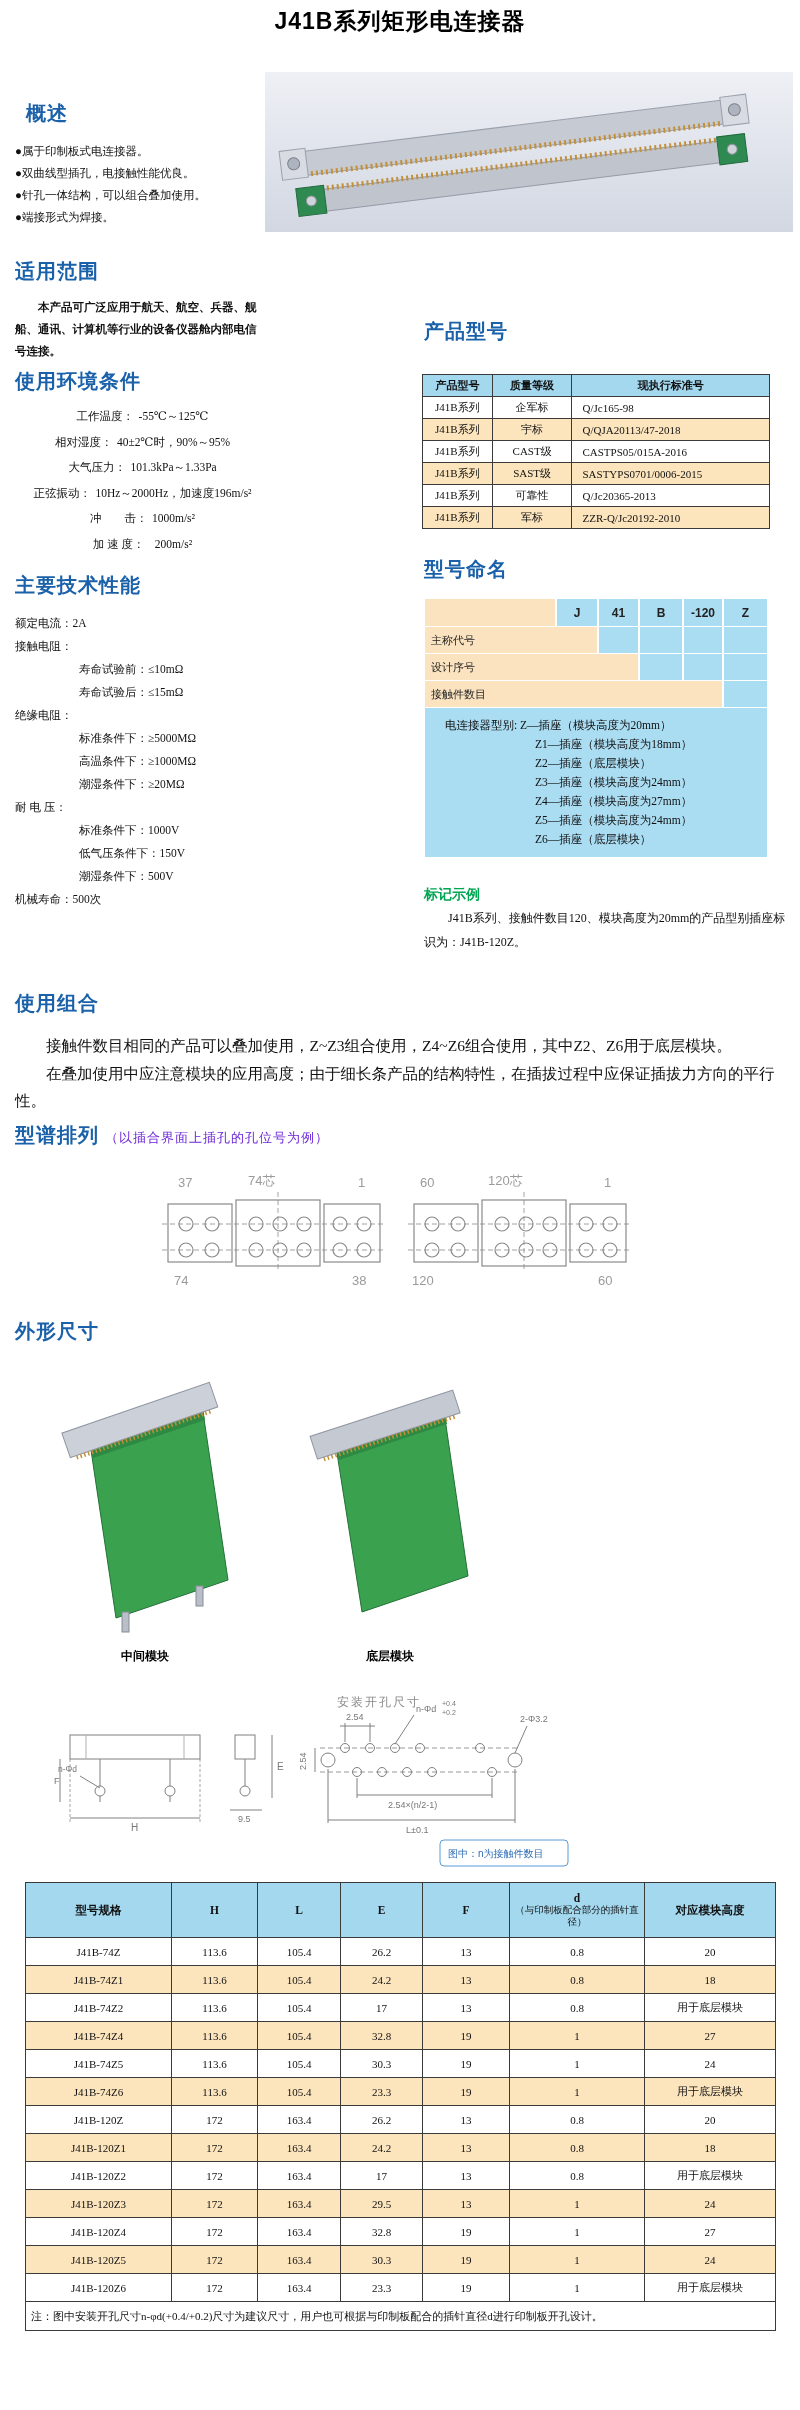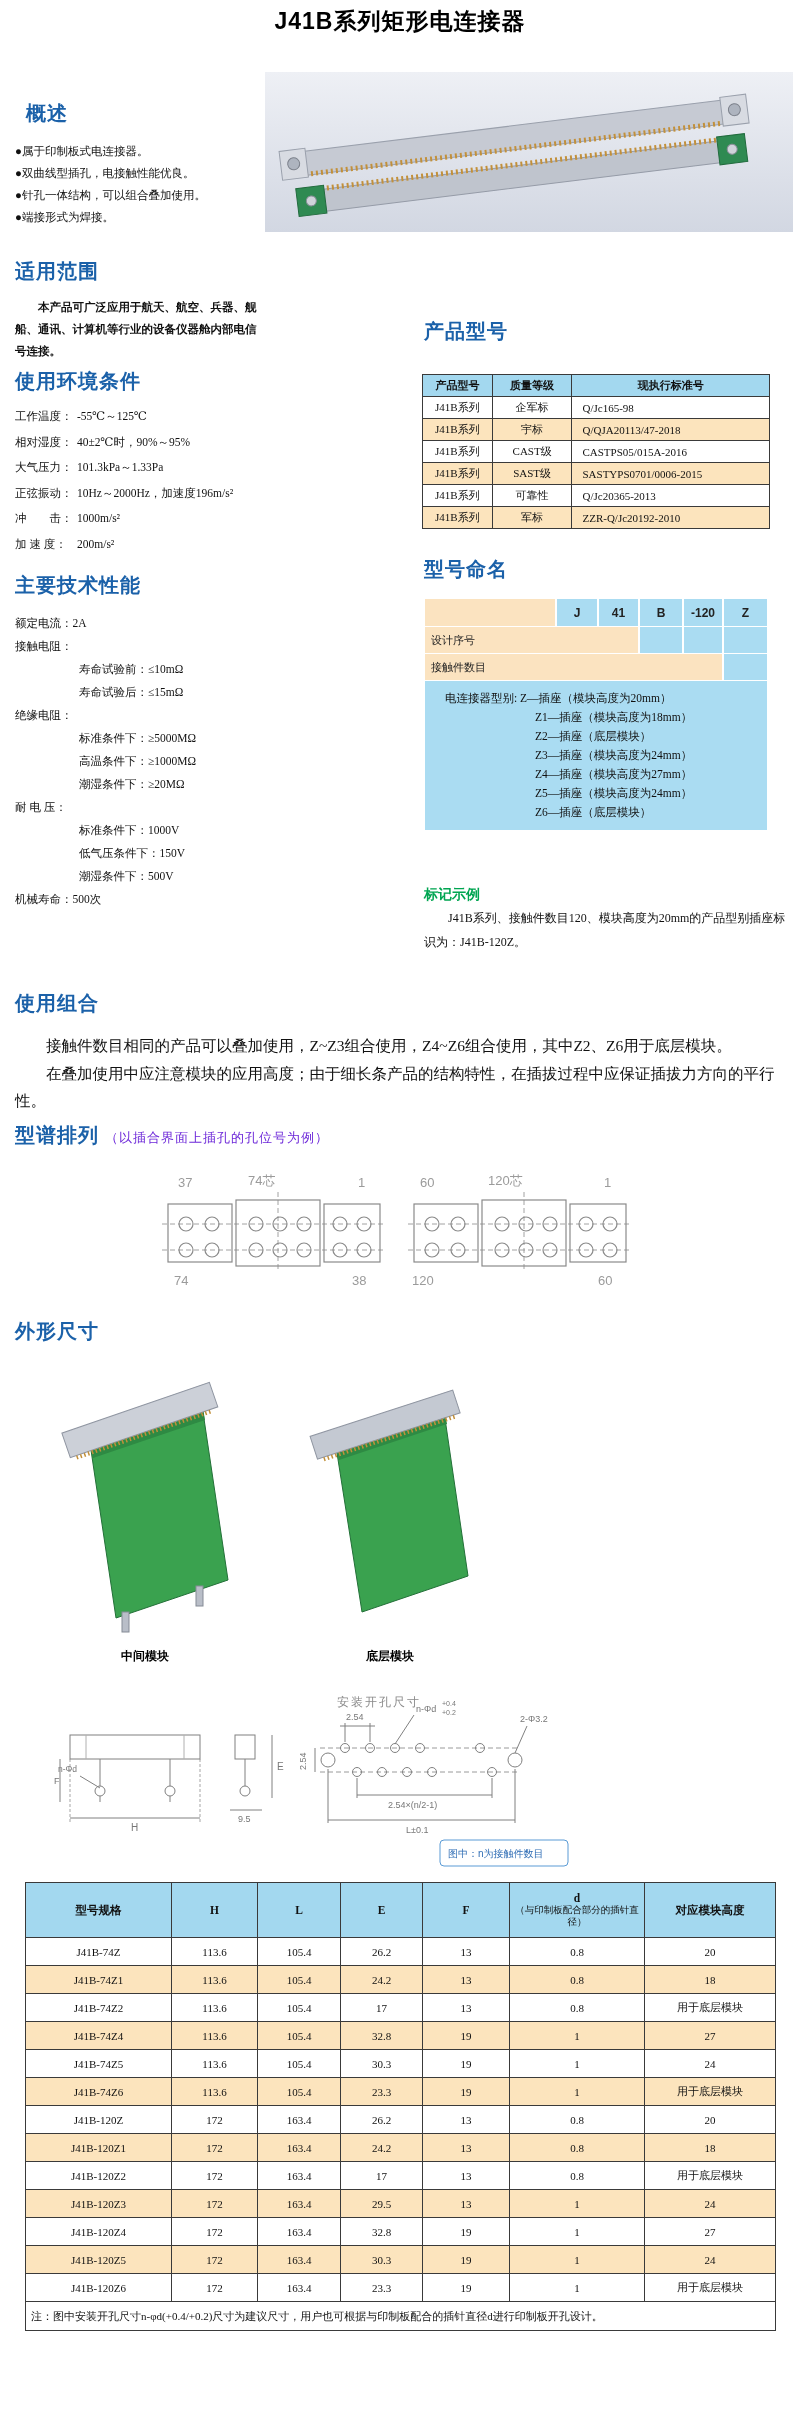--- a/index.html
+++ b/index.html
@@ -8,21 +8,21 @@
   .title{position:absolute;top:6px;left:0;width:800px;text-align:center;margin:0;
          font-family:"Liberation Sans","DejaVu Sans",sans-serif;font-weight:bold;font-size:23px;color:#000;letter-spacing:1px;}
   .h-sec{position:absolute;font-family:"Liberation Sans","DejaVu Sans",sans-serif;
          font-weight:bold;font-size:20px;color:#1b61a9;letter-spacing:1px;white-space:nowrap;}
   .h-sub{font-size:13px;font-weight:normal;color:#6d28d9;letter-spacing:1px;margin-left:6px;}
   .h-green{position:absolute;font-family:"Liberation Sans","DejaVu Sans",sans-serif;
            font-weight:bold;font-size:14px;color:#00a551;}
   .txt{position:absolute;font-size:11.5px;line-height:22px;color:#111;}
   .indent{text-indent:2em;font-weight:bold;}
   .bullets div{font-size:11.5px;line-height:22px;white-space:nowrap;}
-  .speclist .item{display:flex;font-size:11.5px;line-height:25.5px;white-space:nowrap;}
+  .speclist .item{display:flex;font-size:11.5px;line-height:25.5px;white-space:nowrap;justify-content:center;}
   .speclist .lbl{flex:0 0 62px;}
   .perflist div{font-size:11.5px;line-height:23px;white-space:nowrap;}
   .perflist .ind1{padding-left:64px;}
   
   table{border-collapse:collapse;}
   .stdtable{position:absolute;left:422px;top:374px;width:348px;font-size:11px;}
   .stdtable th,.stdtable td{border:1px solid #3a3a3a;text-align:center;height:21px;padding:0 2px;}
   .stdtable th{background:#a3d8ef;font-weight:bold;}
   .stdtable tbody tr:nth-child(even){background:#fce4bd;}
   .stdtable col.c0{width:70px}.stdtable col.c1{width:80px}.stdtable col.c2{width:198px}
@@ -192,20 +192,27 @@
 
   <div class="h-sec" style="left:424px;top:556px">型号命名</div>
   <div class="naming">
     <div class="nrow nrow0">
       <div class="nlead" style="width:130px"></div>
       <div class="ncode" style="width:42px">J</div>
       <div class="ncode" style="width:41px">41</div>
       <div class="ncode" style="width:44px">B</div>
       <div class="ncode" style="width:40px">-120</div>
       <div class="ncode" style="width:45px">Z</div>
+    </div>
+    <div class="nrow">
+      <div class="np" style="width:172px">主称代号</div>
+      <div class="nb" style="width:41px"></div>
+        <div class="nb" style="width:44px"></div>
+      <div class="nb" style="width:40px"></div>
+        <div class="nb" style="width:45px"></div>
     </div>
     <div class="nrow">
       <div class="np" style="width:213px">设计序号</div>
       <div class="nb" style="width:44px"></div>
         <div class="nb" style="width:40px"></div>
         <div class="nb" style="width:45px"></div>
     </div>
     <div class="nrow">
       <div class="np" style="width:297px">接触件数目</div>
       <div class="nb" style="width:45px"></div>

